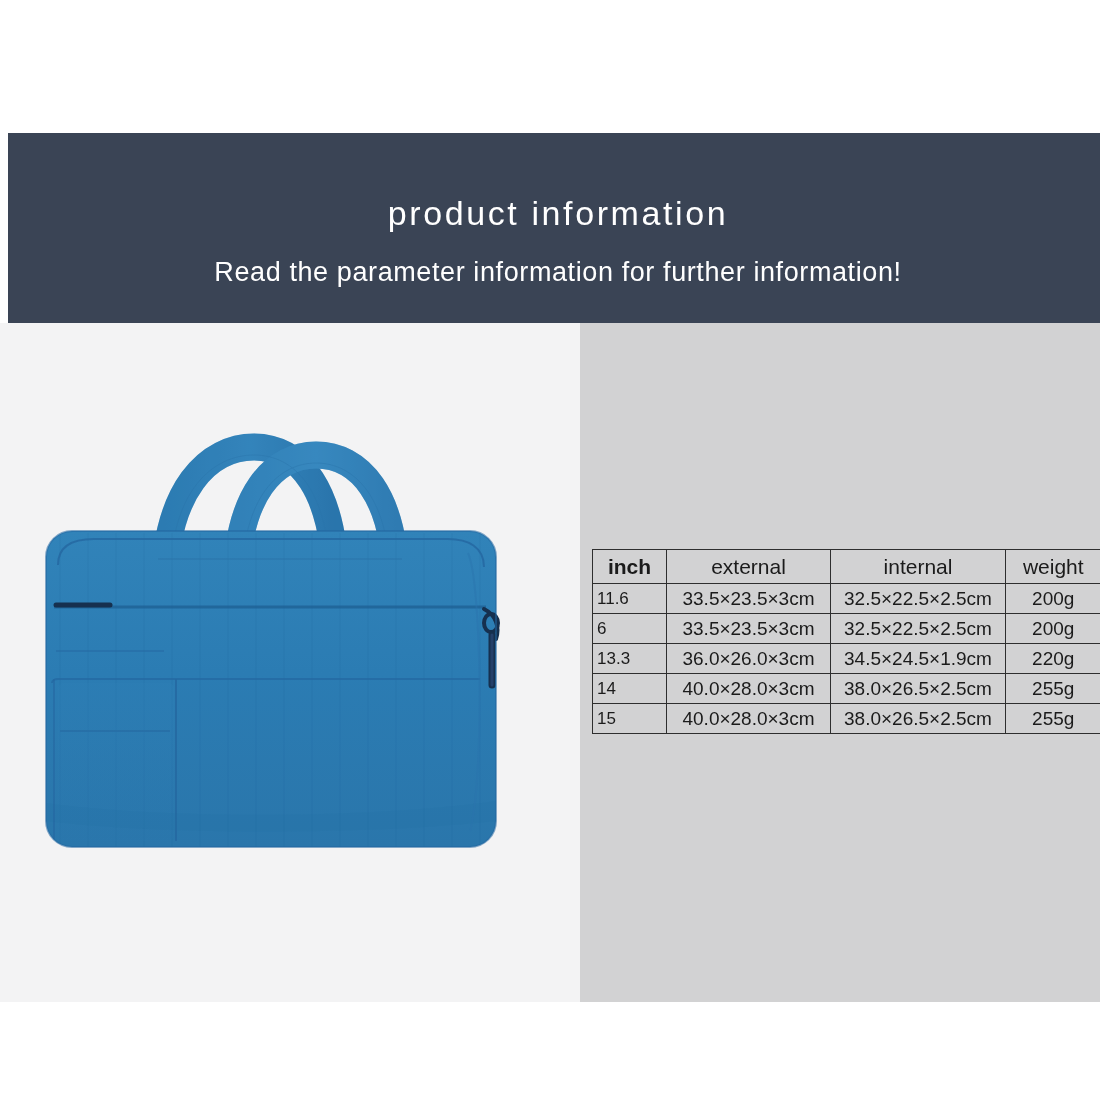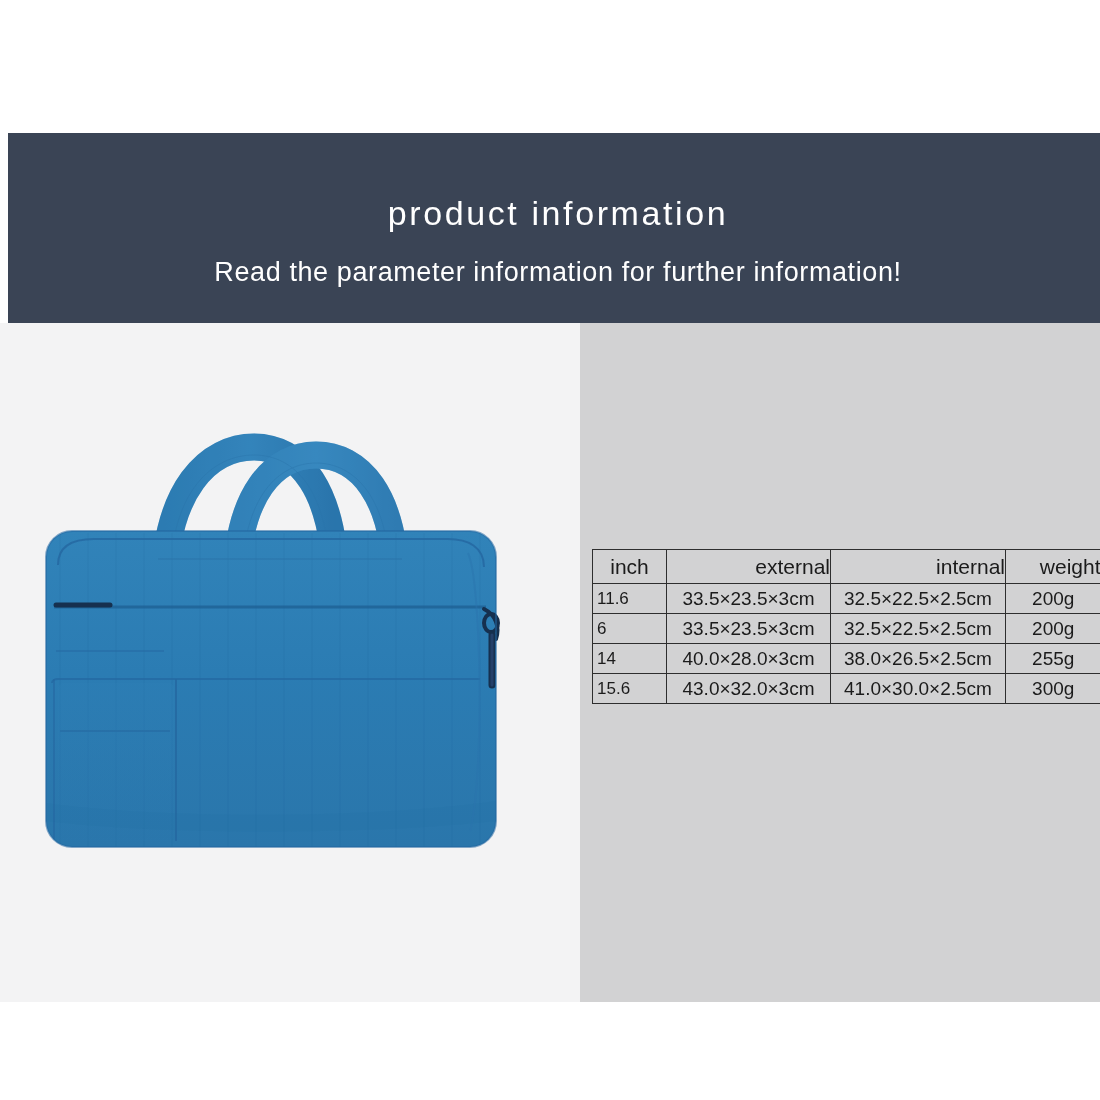--- a/index.html
+++ b/index.html
@@ -111,24 +111,25 @@
     font-weight: normal;
     padding: 0;
     height: 29px;
     vertical-align: middle;
     overflow: hidden;
     white-space: nowrap;
   }
   table.spec th {
     height: 33px;
     font-size: 21px;
-    text-align: right;
+    text-align: center;
   }
   table.spec th.col-inch {
     text-align: center;
+    font-weight: bold;
   }
   table.spec td {
     font-size: 19px;
     text-align: center;
   }
   table.spec td.col-inch {
     text-align: left;
     padding-left: 4px;
     font-size: 17px;
   }
@@ -259,30 +260,36 @@
               <td class="col-int">32.5×22.5×2.5cm</td>
               <td class="col-weight">200g</td>
             </tr>
             <tr>
               <td class="col-inch">6</td>
               <td class="col-ext">33.5×23.5×3cm</td>
               <td class="col-int">32.5×22.5×2.5cm</td>
               <td class="col-weight">200g</td>
             </tr>
             <tr>
+              <td class="col-inch">13.3</td>
+              <td class="col-ext">36.0×26.0×3cm</td>
+              <td class="col-int">34.5×24.5×1.9cm</td>
+              <td class="col-weight">220g</td>
+            </tr>
+            <tr>
               <td class="col-inch">14</td>
               <td class="col-ext">40.0×28.0×3cm</td>
               <td class="col-int">38.0×26.5×2.5cm</td>
               <td class="col-weight">255g</td>
             </tr>
             <tr>
-              <td class="col-inch">15.6</td>
-              <td class="col-ext">43.0×32.0×3cm</td>
-              <td class="col-int">41.0×30.0×2.5cm</td>
-              <td class="col-weight">300g</td>
+              <td class="col-inch">15</td>
+              <td class="col-ext">40.0×28.0×3cm</td>
+              <td class="col-int">38.0×26.5×2.5cm</td>
+              <td class="col-weight">255g</td>
             </tr>
           </tbody>
         </table>
       </div>
     </div>
 
   </div>
 </div>
 
 </body></html>

